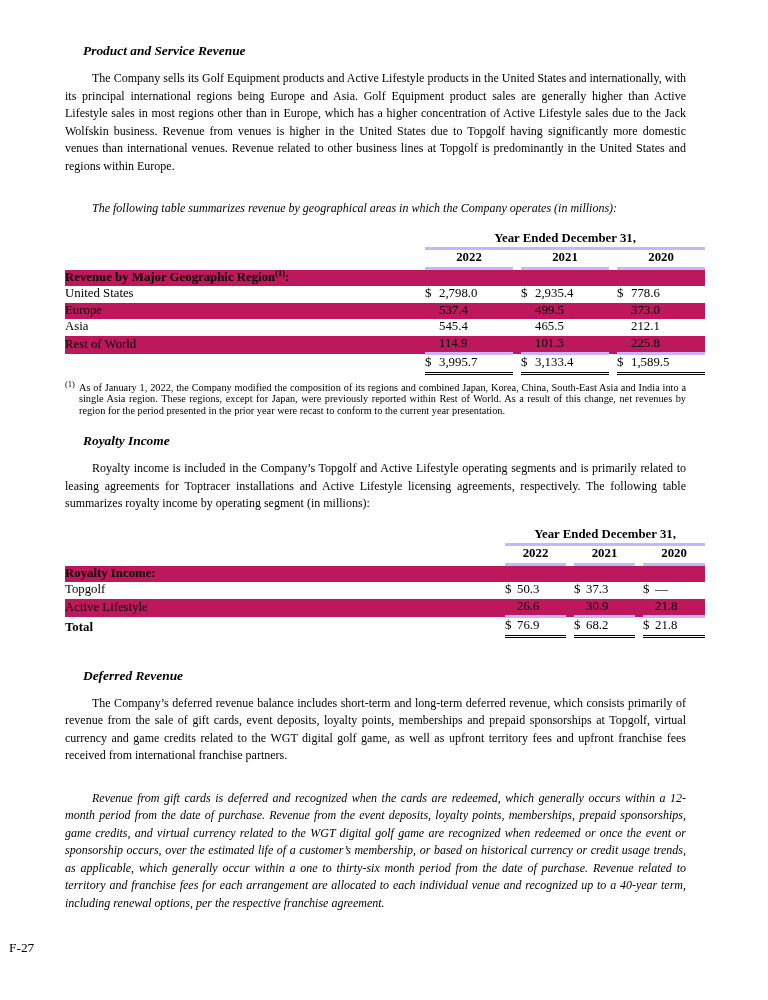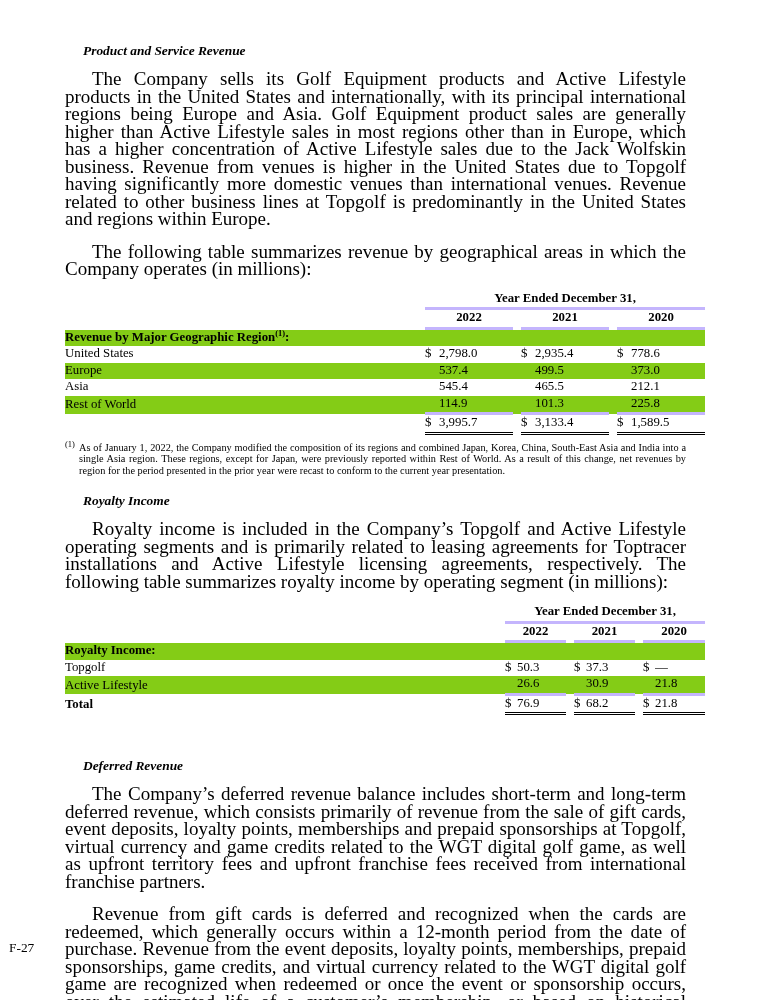--- a/index.html
+++ b/index.html
@@ -8,54 +8,54 @@
     background:#ffffff; color:#000;
     font-family:"Liberation Serif","DejaVu Serif",serif;
   }
   .content { padding:43px 82px 0 65px; }
 
   .sec-heading {
     font-size:13.4px; font-weight:bold; font-style:italic;
     margin:0 0 0 18px; line-height:16px;
   }
   .body-para {
-    font-size:19px; line-height:17.5px; text-align:justify;
+    font-size:12px; line-height:17.5px; text-align:justify;
     text-indent:27px; margin:0;
   }
   .mt-p  { margin-top:11px; }
-  .mt-p2 { margin-top:15px; }
+  .mt-p2 { margin-top:25px;font-style:italic; }
 
   table.fin {
     border-collapse:collapse; table-layout:fixed; width:640px;
     font-size:12.8px; line-height:13.5px;
   }
   table.fin td { padding:1px 0 2px 0; vertical-align:bottom; overflow:hidden; white-space:nowrap; }
   .t1 { margin-top:13px; }
   .t2 { margin-top:14px; }
 
   .ch   { text-align:center; font-weight:bold; }
   .b-bot { border-bottom:3px solid #c4b5fd; }
   .b-dbl { border-bottom:3px double #000; }
   .cur  { text-align:left;  padding-left:2px; }
   .val  { padding-right:3px; }
   .lbl  { padding-left:2px; }
   .ind  { padding-left:20px; }
-  .shade { background:#84cc16; }
+  .shade { background:#be185d; }
   .bold { font-weight:bold; }
   sup.fnref { font-size:8.5px; line-height:0; }
 
   .footnote {
     display:flex; margin-top:7px;
     font-size:10.3px; line-height:11.6px;
   }
   .fn-marker { flex:0 0 14px; }
   .fn-text   { flex:1; text-align:justify; }
 
   .h-royalty  { margin-top:17px; }
-  .h-deferred { margin-top:43px; }
+  .h-deferred { margin-top:30px; }
 
   .page-footer {
     position:absolute; top:940px; left:9px; width:100%;
     text-align:left; font-size:13.4px;
   }
 </style>
 </head>
 <body>
 
 <div class="page">

